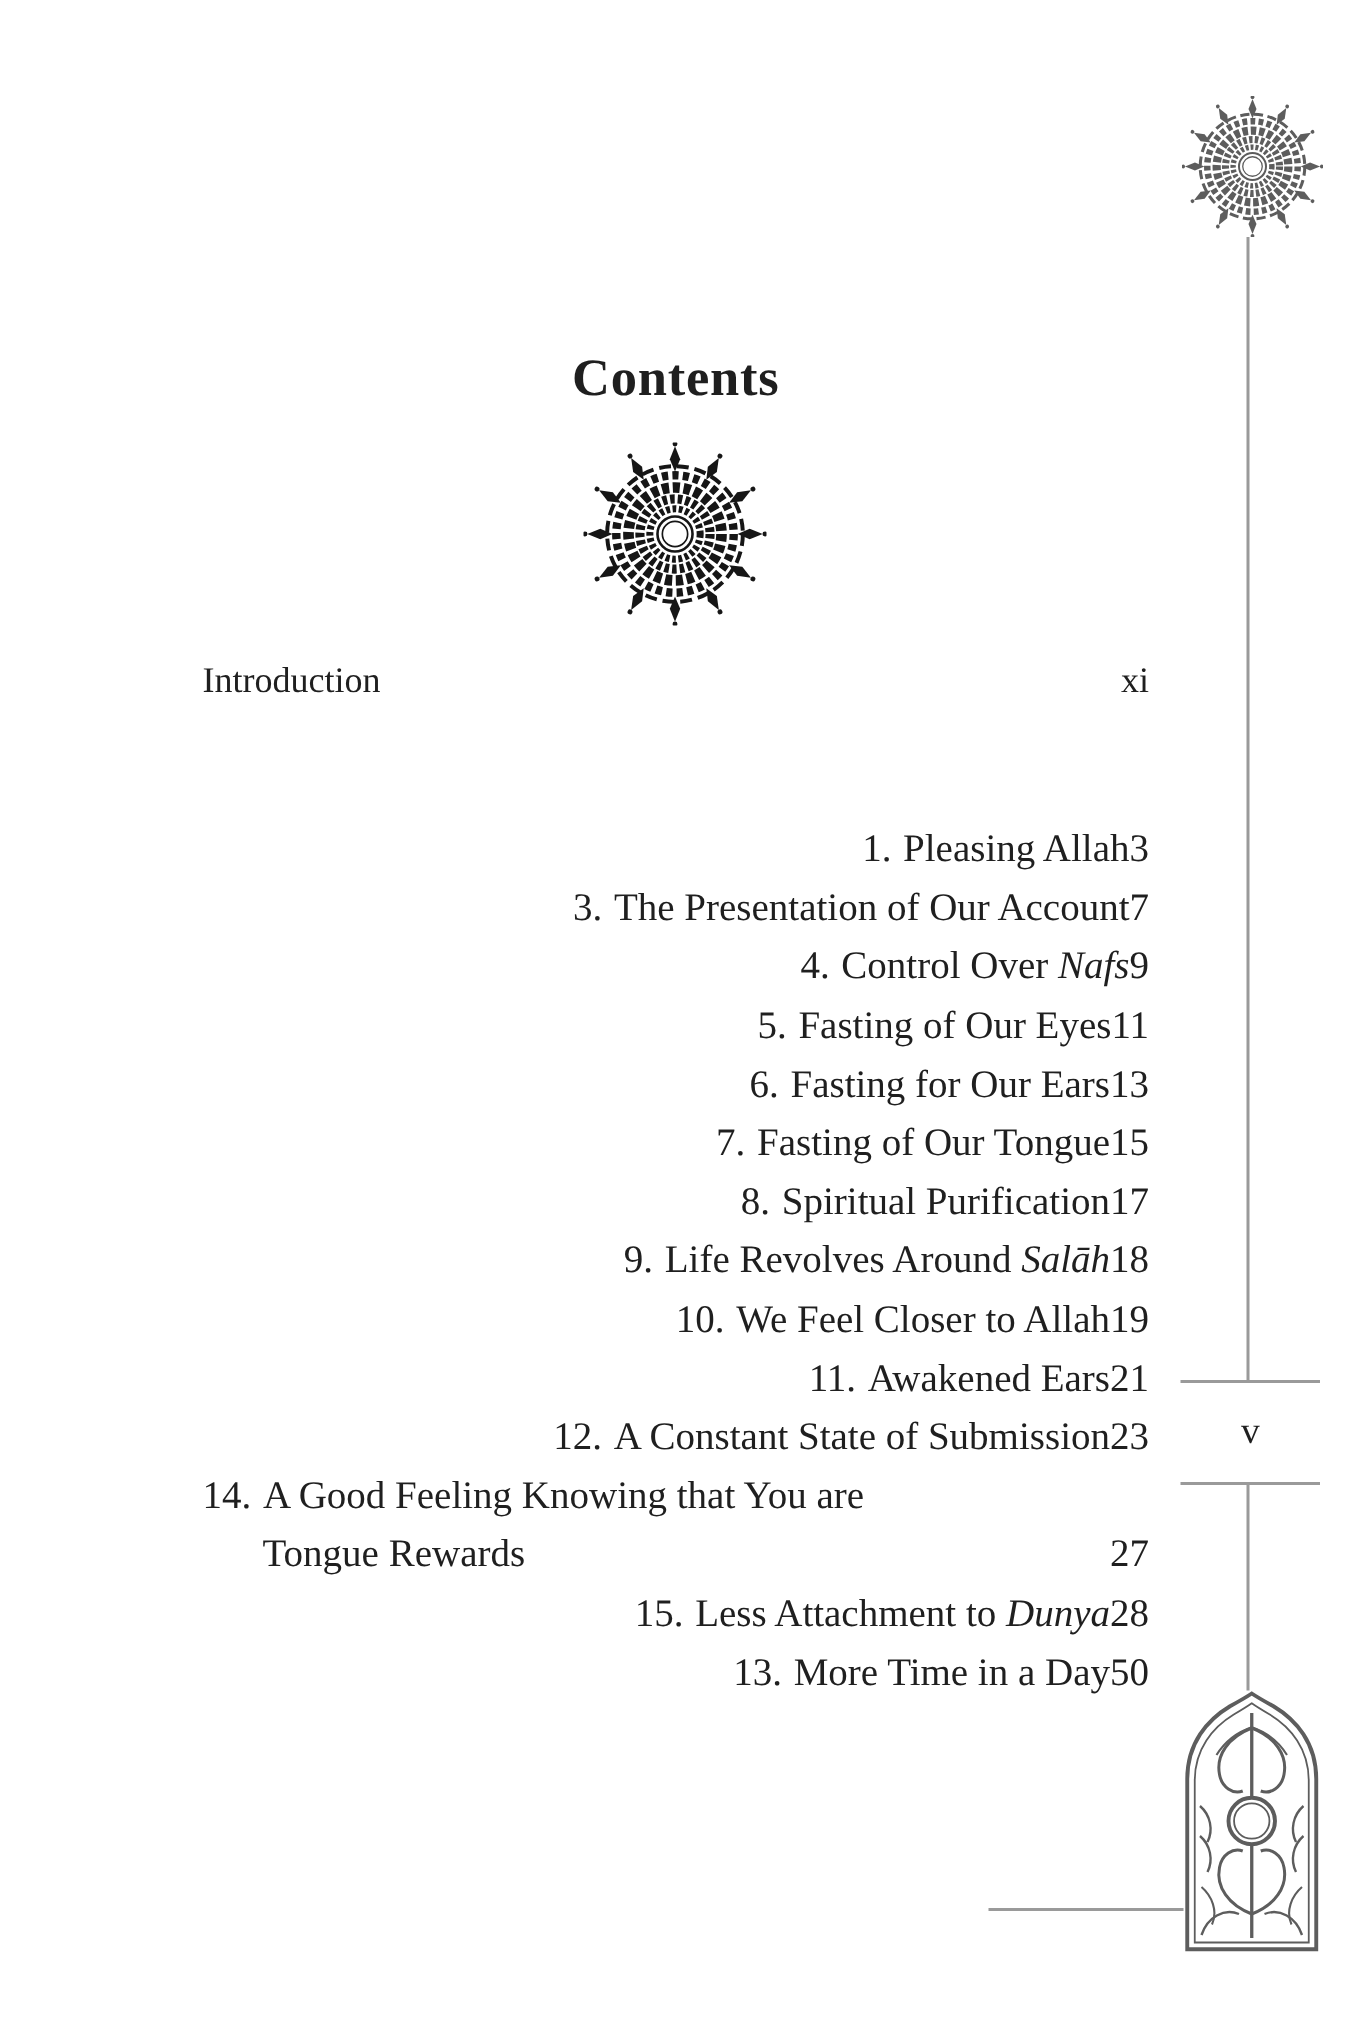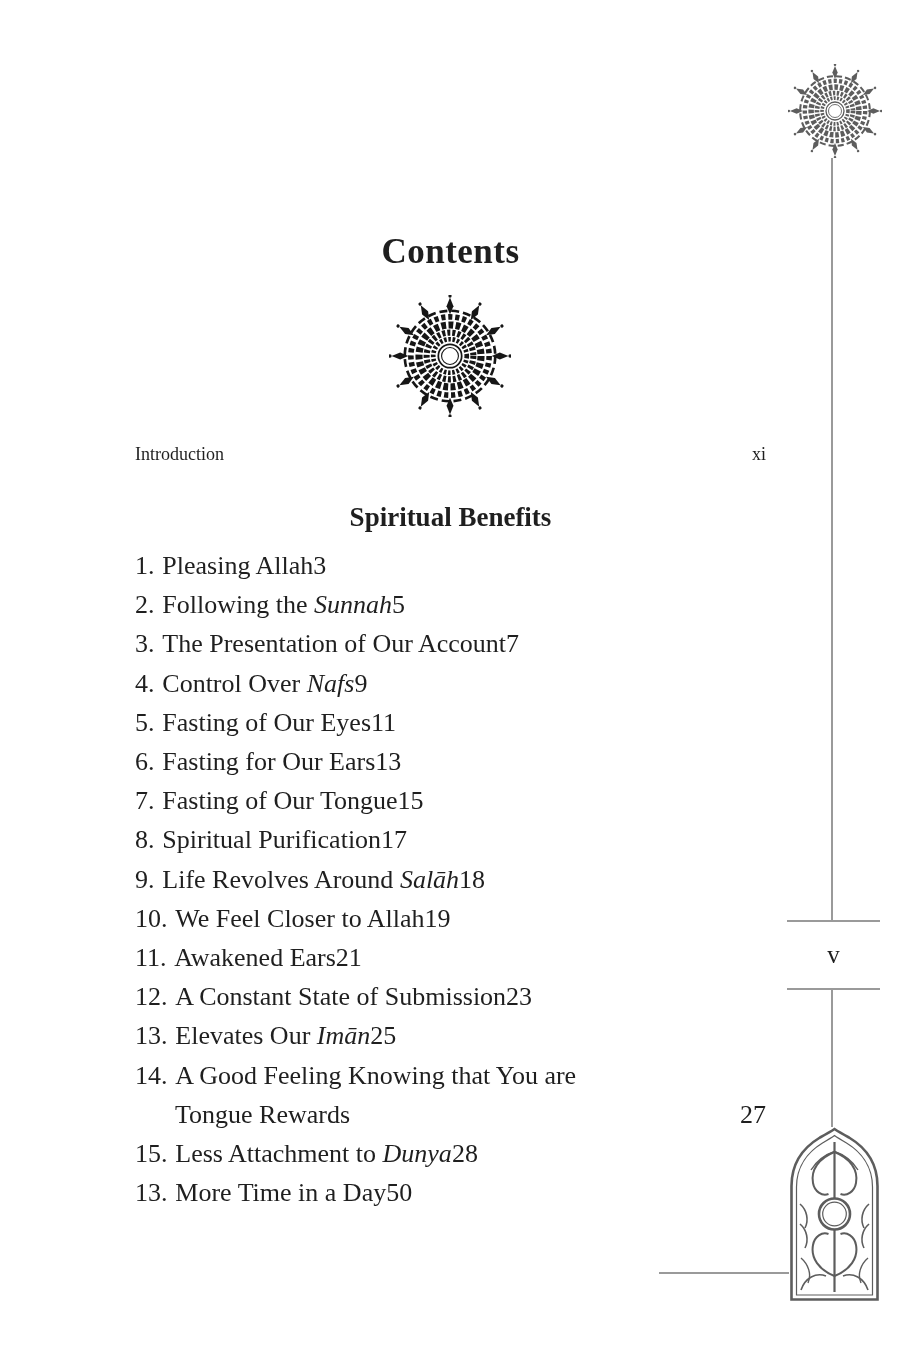--- a/index.html
+++ b/index.html
@@ -9,31 +9,31 @@
   }
   
   .page-title{
     position:absolute;left:135px;top:211px;width:631px;text-align:center;
     font-size:35px;font-weight:bold;line-height:1.05;letter-spacing:0.5px;
   }
   .center-mandala{position:absolute;left:389px;top:295px;width:122px;height:122px;color:var(--ornament_dark,#141414);}
   .intro-row{
     position:absolute;left:135px;top:438px;width:631px;
     display:flex;justify-content:space-between;align-items:center;
-    font-size:18px;line-height:32px;
+    font-size:24px;line-height:32px;
   }
   .section-heading{
     position:absolute;left:135px;top:501px;width:631px;text-align:center;
     font-size:27px;font-weight:bold;line-height:32px;
   }
   .toc{
     position:absolute;left:135px;top:546px;width:631px;
     font-size:26px;line-height:39.2px;
   }
-  .toc-row{display:flex;justify-content:flex-start;align-items:baseline;}
+  .toc-row{display:flex;justify-content:flex-end;align-items:baseline;}
   .toc-row.multi{display:block;}
   .toc-row .l2{display:flex;justify-content:space-between;align-items:baseline;padding-left:40px;}
   .num{margin-right:0.3em;}
   .pgnum{text-align:right;}
   
   .corner-mandala{position:absolute;left:788px;top:64px;width:94px;height:94px;color:var(--ornament_gray,#5d5d5d);}
   .arch-orn{position:absolute;left:788px;top:1126px;width:93px;height:177px;color:var(--ornament_gray,#5d5d5d);}
   .vrule{position:absolute;width:2px;background:var(--rule_gray,#9a9a9a);}
   .hrule{position:absolute;height:2px;background:var(--rule_gray,#9a9a9a);}
   .vrule-top{left:831px;top:158px;height:762px;}
@@ -159,32 +159,27 @@
     <svg viewBox="-60 -60 120 120">
         <use href="#mandala-sym"></use>
       </svg>
   </div>
 
   <div class="intro-row">
     <span>Introduction</span>
     <span class="pgnum">xi</span>
   </div>
 
-  <div class="section-heading">Spiritual Benefits</div>
 
   <div class="toc">
       <div class="toc-row">
         <span class="entry-text"><span class="num">1.</span><span>Pleasing Allah</span></span>
         <span class="pgnum">3</span>
       </div>
       <div class="toc-row">
-        <span class="entry-text"><span class="num">2.</span><span>Following the </span><i>Sunnah</i></span>
-        <span class="pgnum">5</span>
-      </div>
-      <div class="toc-row">
         <span class="entry-text"><span class="num">3.</span><span>The Presentation of Our Account</span></span>
         <span class="pgnum">7</span>
       </div>
       <div class="toc-row">
         <span class="entry-text"><span class="num">4.</span><span>Control Over </span><i>Nafs</i></span>
         <span class="pgnum">9</span>
       </div>
       <div class="toc-row">
         <span class="entry-text"><span class="num">5.</span><span>Fasting of Our Eyes</span></span>
         <span class="pgnum">11</span>
@@ -209,24 +204,20 @@
         <span class="entry-text"><span class="num">10.</span><span>We Feel Closer to Allah</span></span>
         <span class="pgnum">19</span>
       </div>
       <div class="toc-row">
         <span class="entry-text"><span class="num">11.</span><span>Awakened Ears</span></span>
         <span class="pgnum">21</span>
       </div>
       <div class="toc-row">
         <span class="entry-text"><span class="num">12.</span><span>A Constant State of Submission</span></span>
         <span class="pgnum">23</span>
-      </div>
-      <div class="toc-row">
-        <span class="entry-text"><span class="num">13.</span><span>Elevates Our </span><i>Imān</i></span>
-        <span class="pgnum">25</span>
       </div>
       <div class="toc-row multi">
         <div class="l1"><span class="entry-text"><span class="num">14.</span><span>A Good Feeling Knowing that You are</span></span></div>
         <div class="l2">
           <span class="cont">Tongue Rewards</span>
           <span class="pgnum">27</span>
         </div>
       </div>
       <div class="toc-row">
         <span class="entry-text"><span class="num">15.</span><span>Less Attachment to </span><i>Dunya</i></span>

